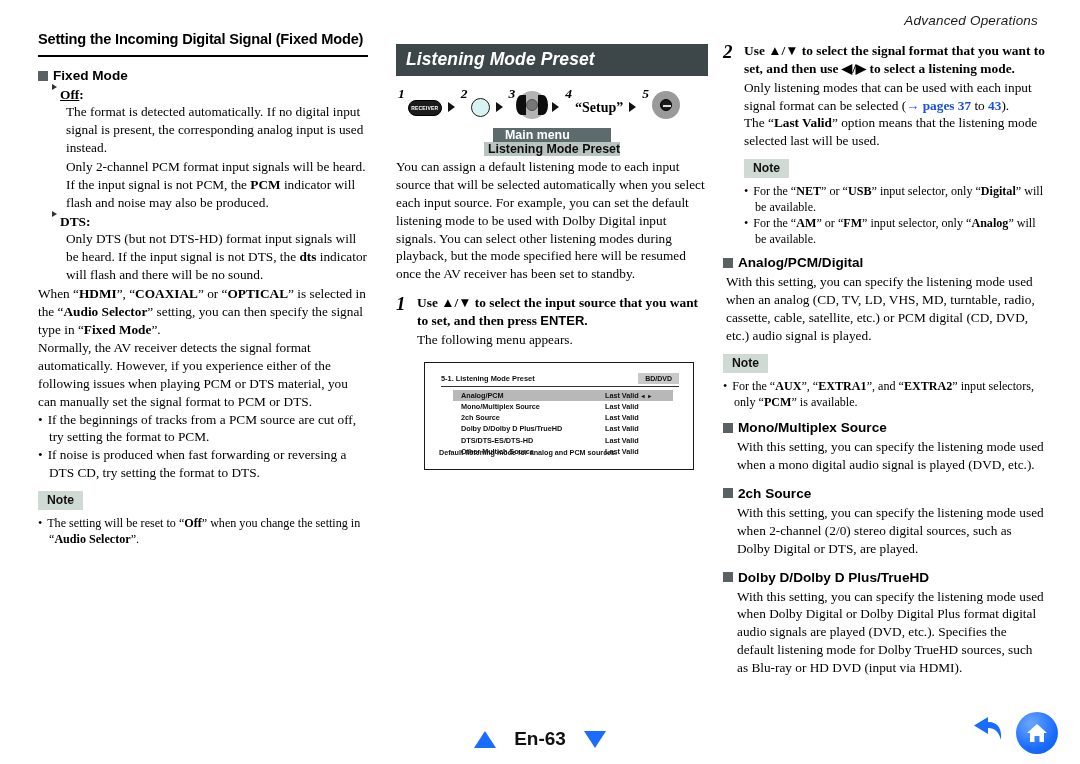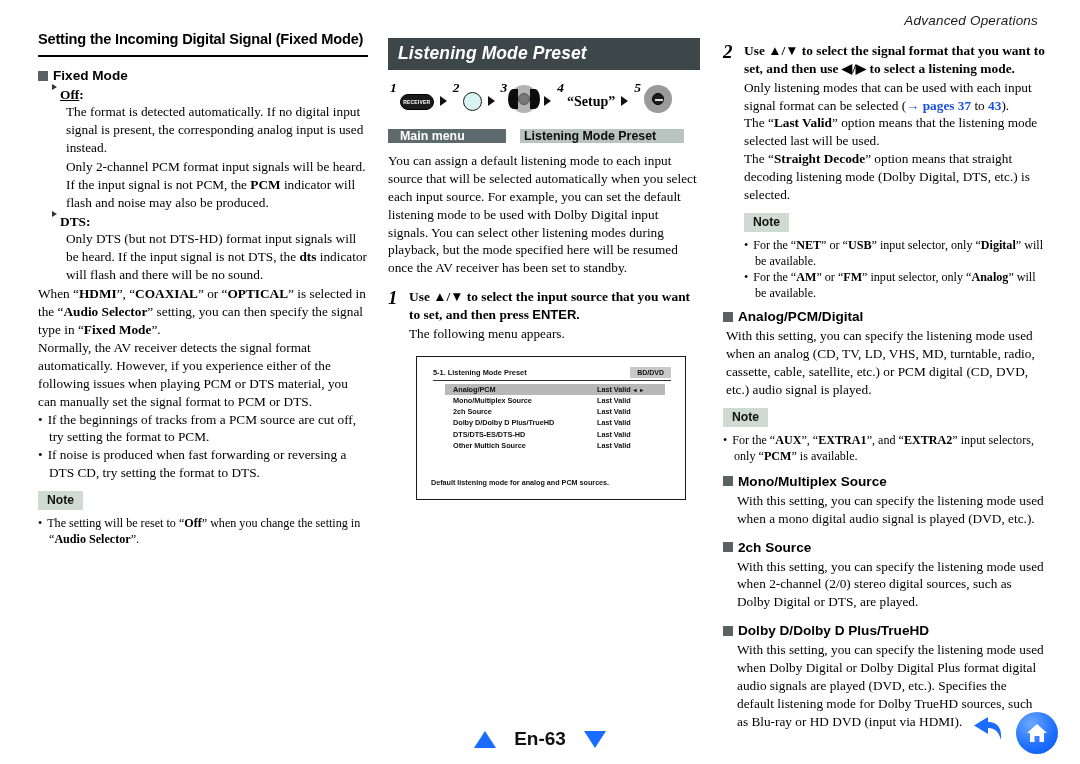--- a/index.html
+++ b/index.html
@@ -141,22 +141,22 @@
   .dpad.solid .hub::after {
     content: ""; position: absolute; left: 2px; top: 4.5px;
     width: 8px; height: 2px; background: #ddd;
   }
   .setup-word {
     font-family: "Liberation Serif", serif; font-weight: bold;
     font-size: 14px; margin-bottom: 3px;
   }
 
   .breadcrumb {
-    display: flex; align-items: flex-end; height: 21px;
-    margin: 2px 0 9px 0; width: 312px;
+    display: flex; align-items: center; height: 21px;
+    margin: 2px 0 9px 0; width: 312px; flex-direction: column;
   }
   .bc-main {
     background: #5d6b6d; color: #fff;
     font-family: "Liberation Sans", sans-serif;
     font-weight: bold; font-size: 12.4px;
     display: flex; align-items: center; padding: 0 0 0 12px;
     width: 118px; flex: 0 0 auto;
   }
   .bc-skew1 {
     width: 14px; flex: 0 0 auto;
@@ -189,21 +189,21 @@
     font-weight: bold; font-size: 13.4px; line-height: 1.33;
     margin: 0 0 1px 0;
   }
   .numstep .lead .ent {
     font-family: "Liberation Sans", sans-serif; font-weight: bold; font-size: 13px;
   }
   .numstep .after { font-size: 13.3px; line-height: 1.345; margin: 0; }
 
   
   .osd {
-    width: 270px; height: 144px; border: 1.8px solid #1a1a1a;
+    width: 270px; height: 108px; border: 1.8px solid #1a1a1a;
     margin: 13px 0 0 28px; background: #fff; position: relative;
     font-family: "Liberation Sans", sans-serif; color: #111;
   }
   .osd-title {
     position: absolute; left: 16px; top: 10px; right: 14px;
     display: flex; align-items: center; justify-content: space-between;
     border-bottom: 1.1px solid #333; padding-bottom: 2px;
   }
   .osd-title .t { font-size: 7.4px; font-weight: bold; }
   .osd-badge {
@@ -304,21 +304,21 @@
       <li>If noise is produced when fast forwarding or reversing a DTS CD, try setting the format to DTS.</li>
     </ul>
 
     <div class="note-badge">Note</div>
 
     <ul class="dots small">
       <li><span>The setting will be reset to “</span><b>Off</b><span>” when you change the setting in “</span><b>Audio Selector</b><span>”.</span></li>
     </ul>
   </div>
 
-  <div class="col col-mid" style="top:38px;">
+  <div class="col col-mid" style="top:44px;margin-left:8px;">
 
     <div class="title-bar">Listening Mode Preset</div>
 
     <div class="steps">
       <span class="step-num">1</span>
       <span class="btn-receiver">
           <span>RECEIVER</span>
         </span>
       <span class="arrowhead"></span>
       <span class="step-num">2</span>
@@ -408,21 +408,20 @@
   </div>
 
   <div class="col col-right" style="top:42px;">
 
     <div class="numstep" style="margin-top:0;">
       <div class="n">2</div>
       <div class="txt">
         <p class="lead">Use ▲/▼ to select the signal format that you want to set, and then use ◀/▶ to select a listening mode.</p>
         <p class="after"><span>Only listening modes that can be used with each input signal format can be selected (</span><span class="arrow-blue">→</span> <span class="link-blue">pages 37</span><span> to </span><span class="link-blue">43</span><span>).</span></p>
         <p class="after"><span>The “</span><b>Last Valid</b><span>” option means that the listening mode selected last will be used.</span></p>
-        <p class="after"><span>The “</span><b>Straight Decode</b><span>” option means that straight decoding listening mode (Dolby Digital, DTS, etc.) is selected.</span></p>
 
         <div class="note-badge">Note</div>
         <ul class="dots small">
           <li><span>For the “</span><b>NET</b><span>” or “</span><b>USB</b><span>” input selector, only “</span><b>Digital</b><span>” will be available.</span></li>
           <li><span>For the “</span><b>AM</b><span>” or “</span><b>FM</b><span>” input selector, only “</span><b>Analog</b><span>” will be available.</span></li>
         </ul>
       </div>
     </div>
 
     

